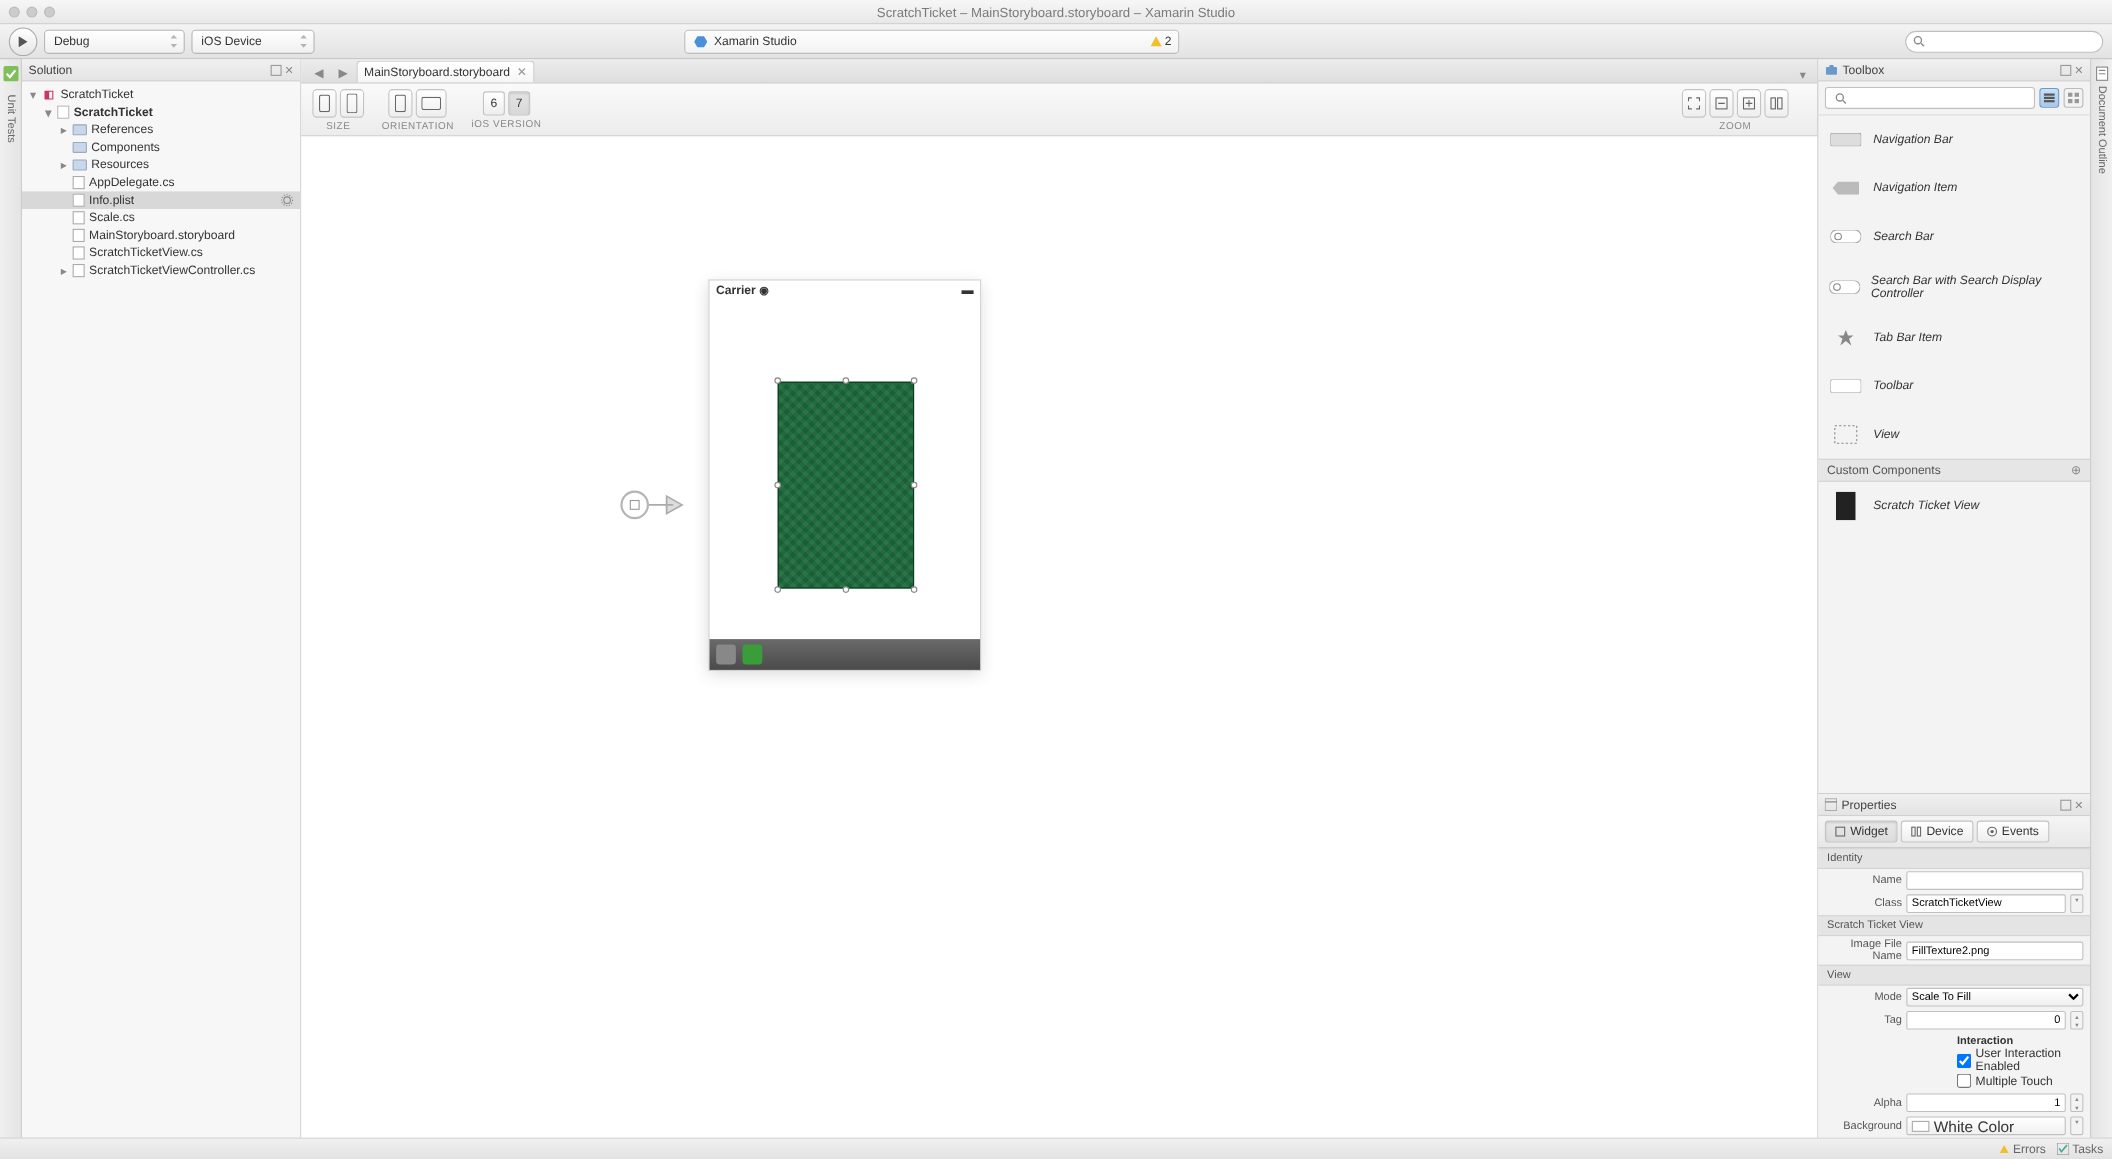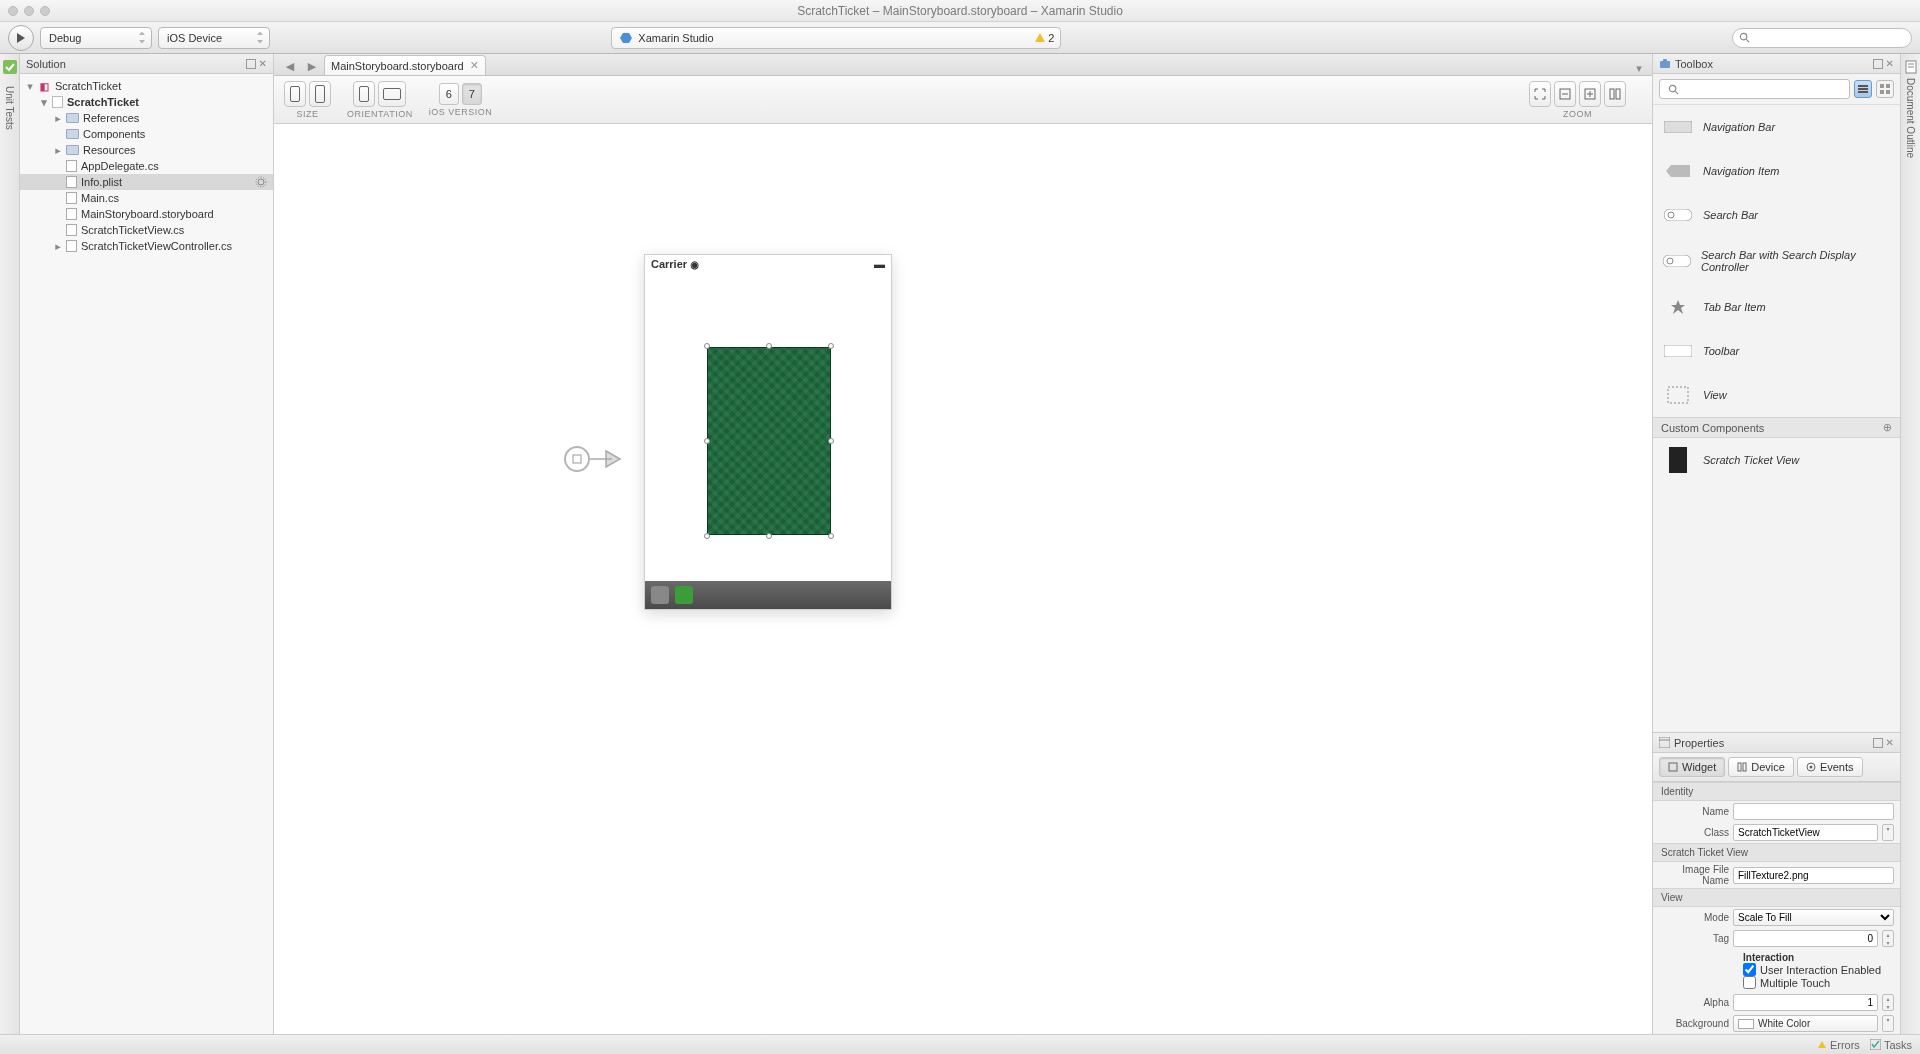--- a/index.html
+++ b/index.html
@@ -95,21 +95,21 @@
 .ptab { height: 20px; padding: 2px 8px; border: 1px solid #c4c4c4; border-radius: 3px; background: linear-gradient(#fff,#eee); display: flex; align-items: center; gap: 4px; font-size: 11px; }
 .ptab.sel { background: linear-gradient(#e8e8e8,#dcdcdc); box-shadow: inset 0 1px 2px rgba(0,0,0,0.15); }
 .prop-grid { background: #f3f3f3; }
 .prop-section { background: #e4e4e4; padding: 3px 8px; font-size: 10px; color: #555; border-top: 1px solid #d4d4d4; border-bottom: 1px solid #d4d4d4; }
 .prop-row { display: flex; align-items: center; padding: 2px 6px; gap: 4px; }
 .prop-row label { width: 70px; text-align: right; color: #555; font-size: 10px; }
 .prop-row input[type=text] { flex: 1; height: 17px; border: 1px solid #c0c0c0; border-radius: 2px; padding: 0 4px; font-size: 10px; background: #fff; }
 .prop-row select { flex: 1; height: 17px; border: 1px solid #c0c0c0; border-radius: 2px; font-size: 10px; background: linear-gradient(#fff,#f0f0f0); }
 .stepper { width: 12px; height: 17px; border: 1px solid #c0c0c0; border-radius: 2px; display: flex; flex-direction: column; }
 .stepper div { flex: 1; font-size: 6px; text-align: center; color: #888; }
-.chk-row { display: flex; align-items: center; gap: 4px; margin-left: 78px; font-size: 10px; padding-left: 12px; }
+.chk-row { display: flex; align-items: center; gap: 4px; margin-left: 114px; font-size: 10px; padding-left: 12px; }
 
 
 .bottom-status { height: 20px; background: linear-gradient(#f0f0f0,#e2e2e2); border-top: 1px solid #ccc; display: flex; align-items: center; justify-content: flex-end; padding: 0 8px; gap: 10px; font-size: 10px; color: #666; }
 .bottom-status .item { display: flex; align-items: center; gap: 3px; }
 
 .cog { width: 12px; height: 12px; }
 .bottom-bar-icon { width: 18px; height: 18px; border-radius: 3px; }
 </style>
 </head>
 <body>
@@ -122,21 +122,21 @@
   </div>
   <div class="titletext">ScratchTicket – MainStoryboard.storyboard – Xamarin Studio</div>
 </div>
 
 <div class="toolbar">
   <div class="run-btn">
     <svg viewBox="0 0 10 10">
         <polygon points="1,0 9,5 1,10"></polygon>
       </svg>
   </div>
-  <div class="combo" style="width:112px">
+  <div class="combo" style="width:128px">
     <span>Debug</span>
   </div>
   <div class="combo" style="width:112px">
     <span>iOS Device</span>
   </div>
   <div style="flex:0.5"></div>
   <div class="statusbar">
     <svg class="sicon" viewBox="0 0 12 12">
         <polygon points="3,1 9,1 12,6 9,11 3,11 0,6" fill="#4a90d9"></polygon>
       </svg>
@@ -208,21 +208,21 @@
           <span class="ficon cs"></span>
           <span>Info.plist</span>
         </span>
         <svg class="cog" viewBox="0 0 12 12">
             <circle cx="6" cy="6" r="3" fill="none" stroke="#888"></circle>
             <circle cx="6" cy="6" r="5" fill="none" stroke="#888" stroke-dasharray="1 1.5"></circle>
           </svg>
       </div>
       <div class="tree-row" style="--indent:46px">
         <span class="ficon cs"></span>
-        <span>Main.cs</span>
+        <span>Scale.cs</span>
       </div>
       <div class="tree-row" style="--indent:46px">
         <span class="ficon cs"></span>
         <span>MainStoryboard.storyboard</span>
       </div>
       <div class="tree-row" style="--indent:46px">
         <span class="ficon cs"></span>
         <span>ScratchTicketView.cs</span>
       </div>
       <div class="tree-row" style="--indent:34px">
@@ -542,21 +542,21 @@
           <input type="text" style="text-align: right;" value="1">
           <div class="stepper">
               <div>▴</div>
               <div>▾</div>
             </div>
         </div>
         <div class="prop-row">
           <label>Background</label>
           <div style="flex:1;display:flex;align-items:center;border:1px solid #c0c0c0;border-radius:2px;height:17px;background:linear-gradient(#fff,#f0f0f0);padding:0 4px;gap:4px">
             <div style="width:16px;height:10px;background:#fff;border:1px solid #aaa"></div>
-            <span style="font-size:10px">White Color</span>
+            <span style="font-size:14px">White Color</span>
           </div>
           <div class="stepper">
               <div>▾</div>
             </div>
         </div>
       </div>
     </div>
   </div>
 
   <div class="right-rail">

